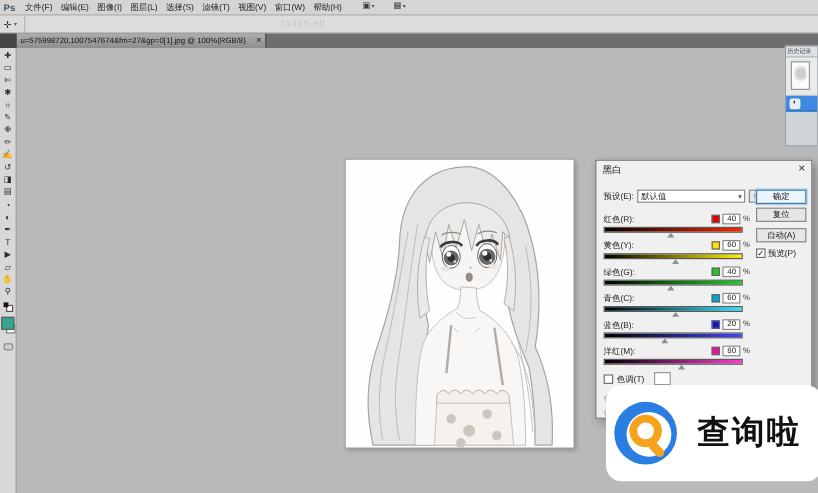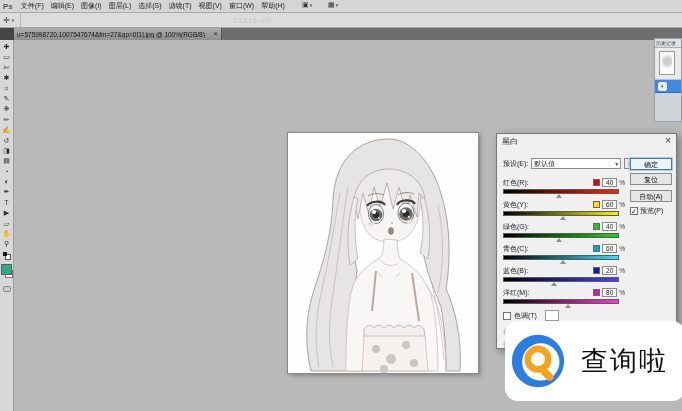--- a/index.html
+++ b/index.html
@@ -99,21 +99,21 @@
         text-align:center; color:#111; display:inline-block; }
   .tint-row { position:absolute; left:6px; top:176px; display:flex; align-items:center; gap:3px; }
   .tint-swatch { width:14px; height:11px; background:#fff; border:1px solid #999; margin-left:5px; }
   .dis-row { position:absolute; left:6px; font-size:7px; color:#9a9a9a; }
   .dis-row.r1 { top:193px; } .dis-row.r2 { top:206px; }
 
   
   .watermark { position:absolute; left:505px; top:321px; width:180px; height:80px; background:#fff;
                border-radius:13px; display:flex; align-items:center; gap:3px; padding:4px 5px; z-index:50; }
   .wm-text { display:flex; flex-direction:column; align-items:center; flex:1; }
-  .wm-brand { font-size:27px; font-weight:normal; color:#101010; letter-spacing:2px; line-height:1.15;
+  .wm-brand { font-size:27px; font-weight:bold; color:#101010; letter-spacing:2px; line-height:1.15;
               font-family:"DejaVu Serif", serif; white-space:nowrap; }
   .wm-domain { font-size:13px; font-weight:bold; color:#1a1a1a; }
 </style>
 </head>
 <body>
 
 <div class="screen">
 
   <div class="menubar">
     <span class="ps-logo">Ps</span>

